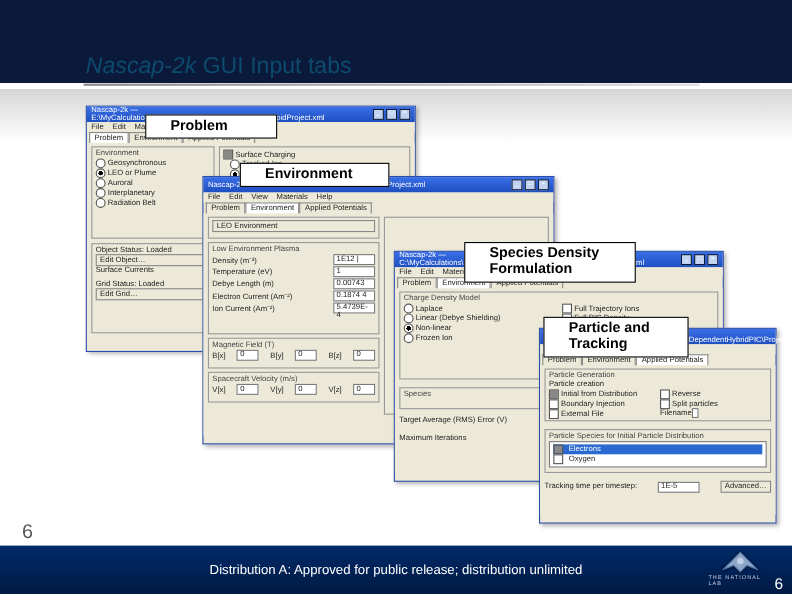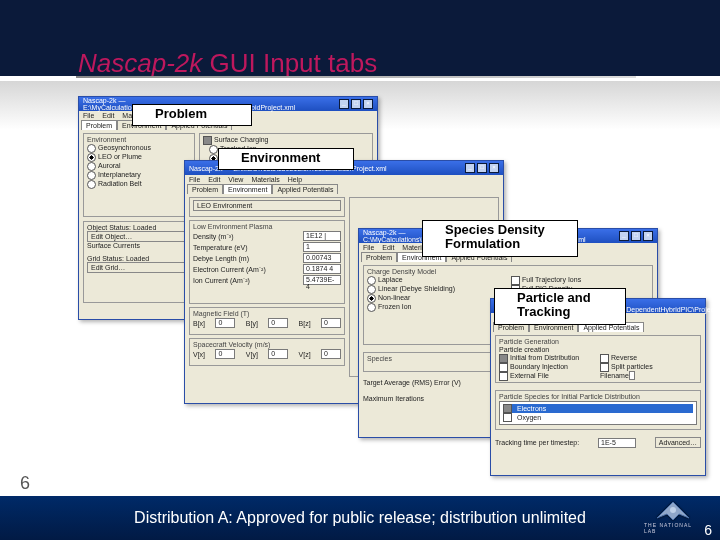--- a/index.html
+++ b/index.html
@@ -15,22 +15,22 @@
     position: absolute;
     top: 0; left: 0;
     width: 720px; height: 540px;
     background: linear-gradient(to bottom,
       #0b1a3a 0%, #0b1a3a 14%, #ffffff 14%, #ffffff 15%,
       #d6d6d6 15%, #ffffff 24%, #ffffff 100%);
   }
   .title {
     position: absolute;
     top: 48px; left: 78px;
-    font-size: 26px;
-    color: #be185d;
+    font-size: 21px;
+    color: #0c4a6e;
   }
   .title em { font-style: italic; }
   .underline {
     position: absolute;
     top: 76px; left: 76px;
     width: 560px;
     height: 2px;
     background: linear-gradient(to right, #888 0%, #ddd 100%);
   }
   .callout {
@@ -106,21 +106,21 @@
   .listbox .row { display:flex; align-items:center; gap:3px; font-size:7px; padding:0; }
   .listbox .row.sel { background:#2a6ad0; color:#fff; }
 
   .footer {
     position: absolute;
     bottom: 0; left: 0;
     width: 720px; height: 44px;
     background: linear-gradient(to bottom, #002a68, #011a44);
     color: #fff;
     display:flex; align-items:center; justify-content:center;
-    font-size: 16px;
+    font-size: 12px;
   }
   .pagenum-left { position:absolute; bottom:46px; left:20px; font-size:18px; color:#555; }
   .pagenum-right { position:absolute; bottom:2px; right:8px; font-size:14px; color:#fff; z-index:200;}
   .logo {
     position:absolute; right:18px; bottom:6px; width:58px; height:34px;
     display:flex; flex-direction:column; align-items:center; justify-content:center;
     z-index:150;
   }
   .logo svg { filter: drop-shadow(0 0 1px #000); }
   .logotext { font-size:5px; letter-spacing:1px; color:#ccd; }

